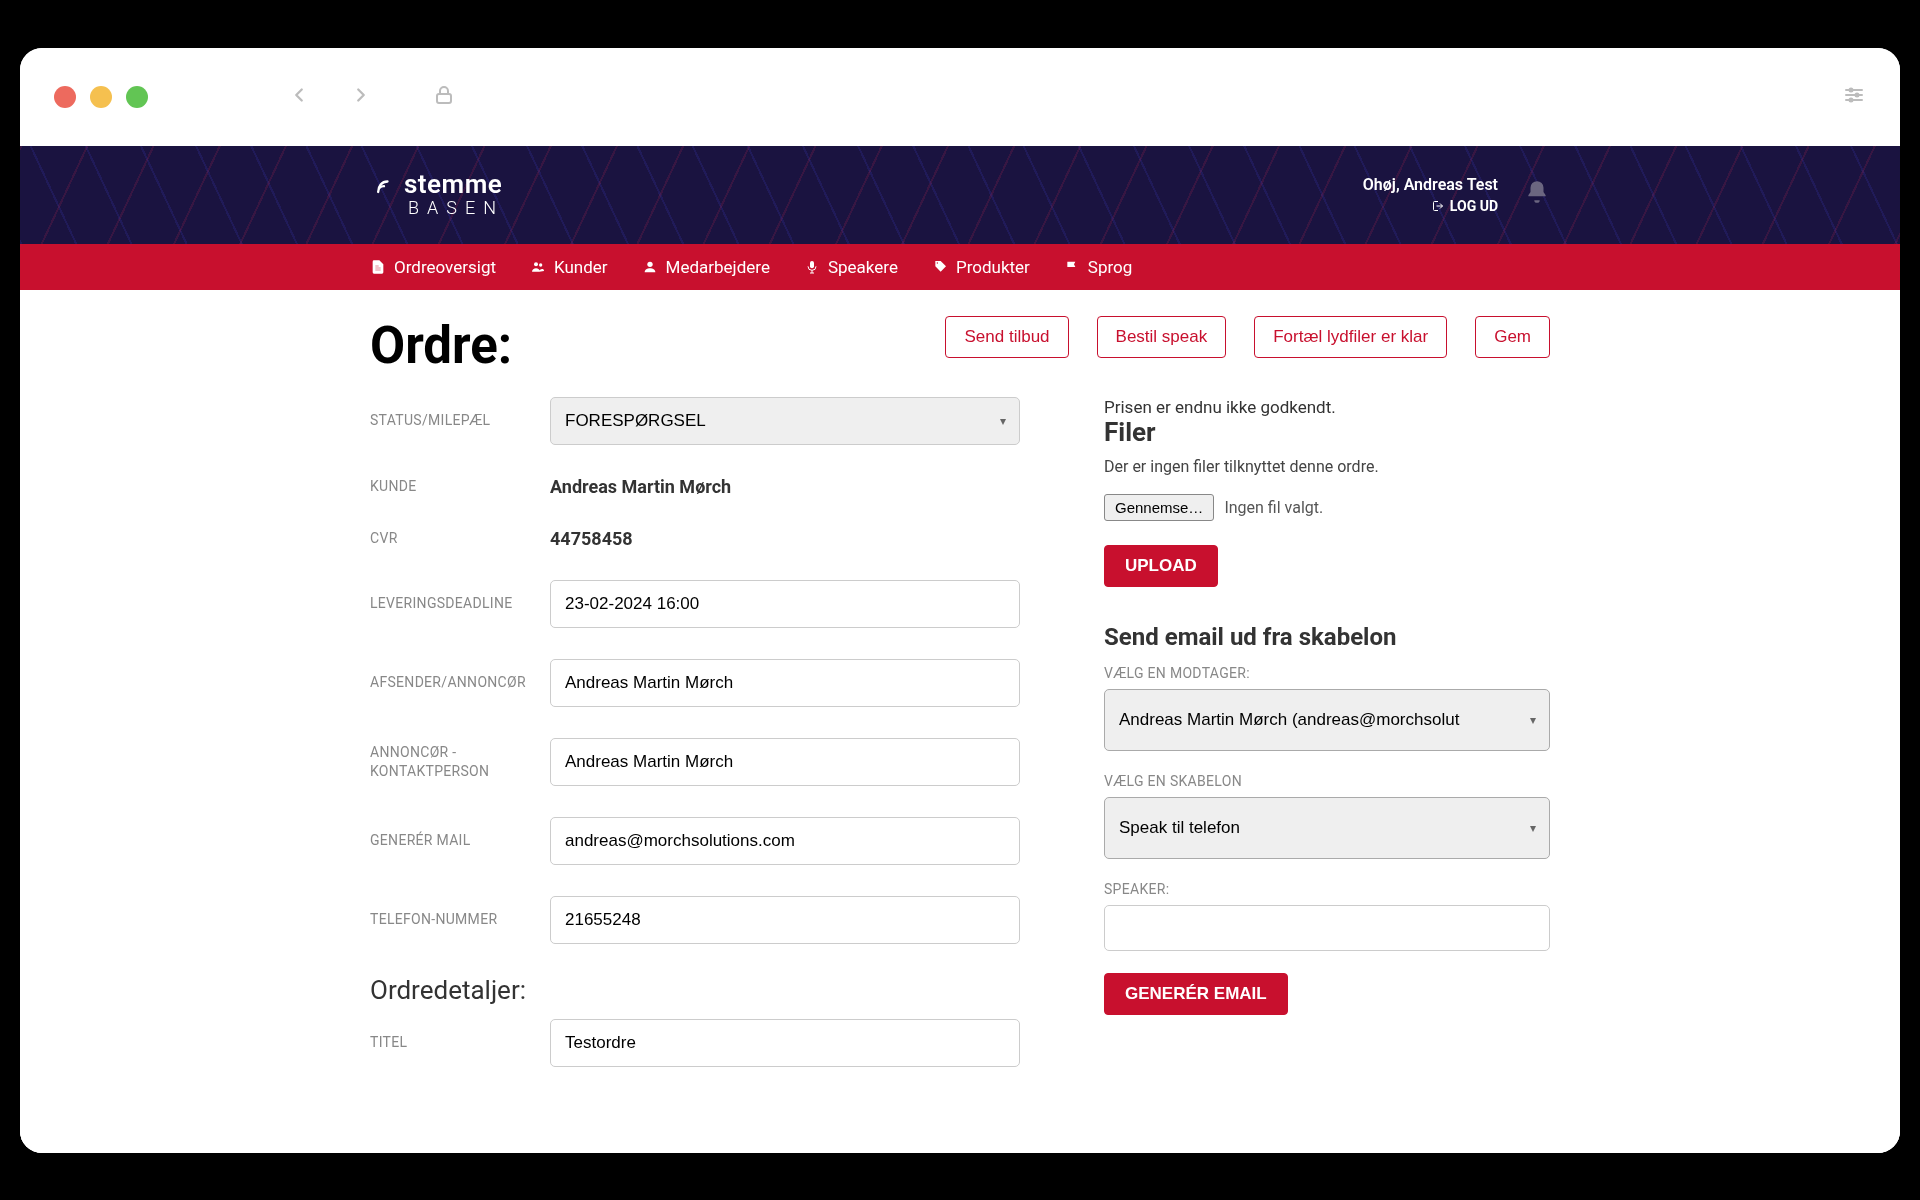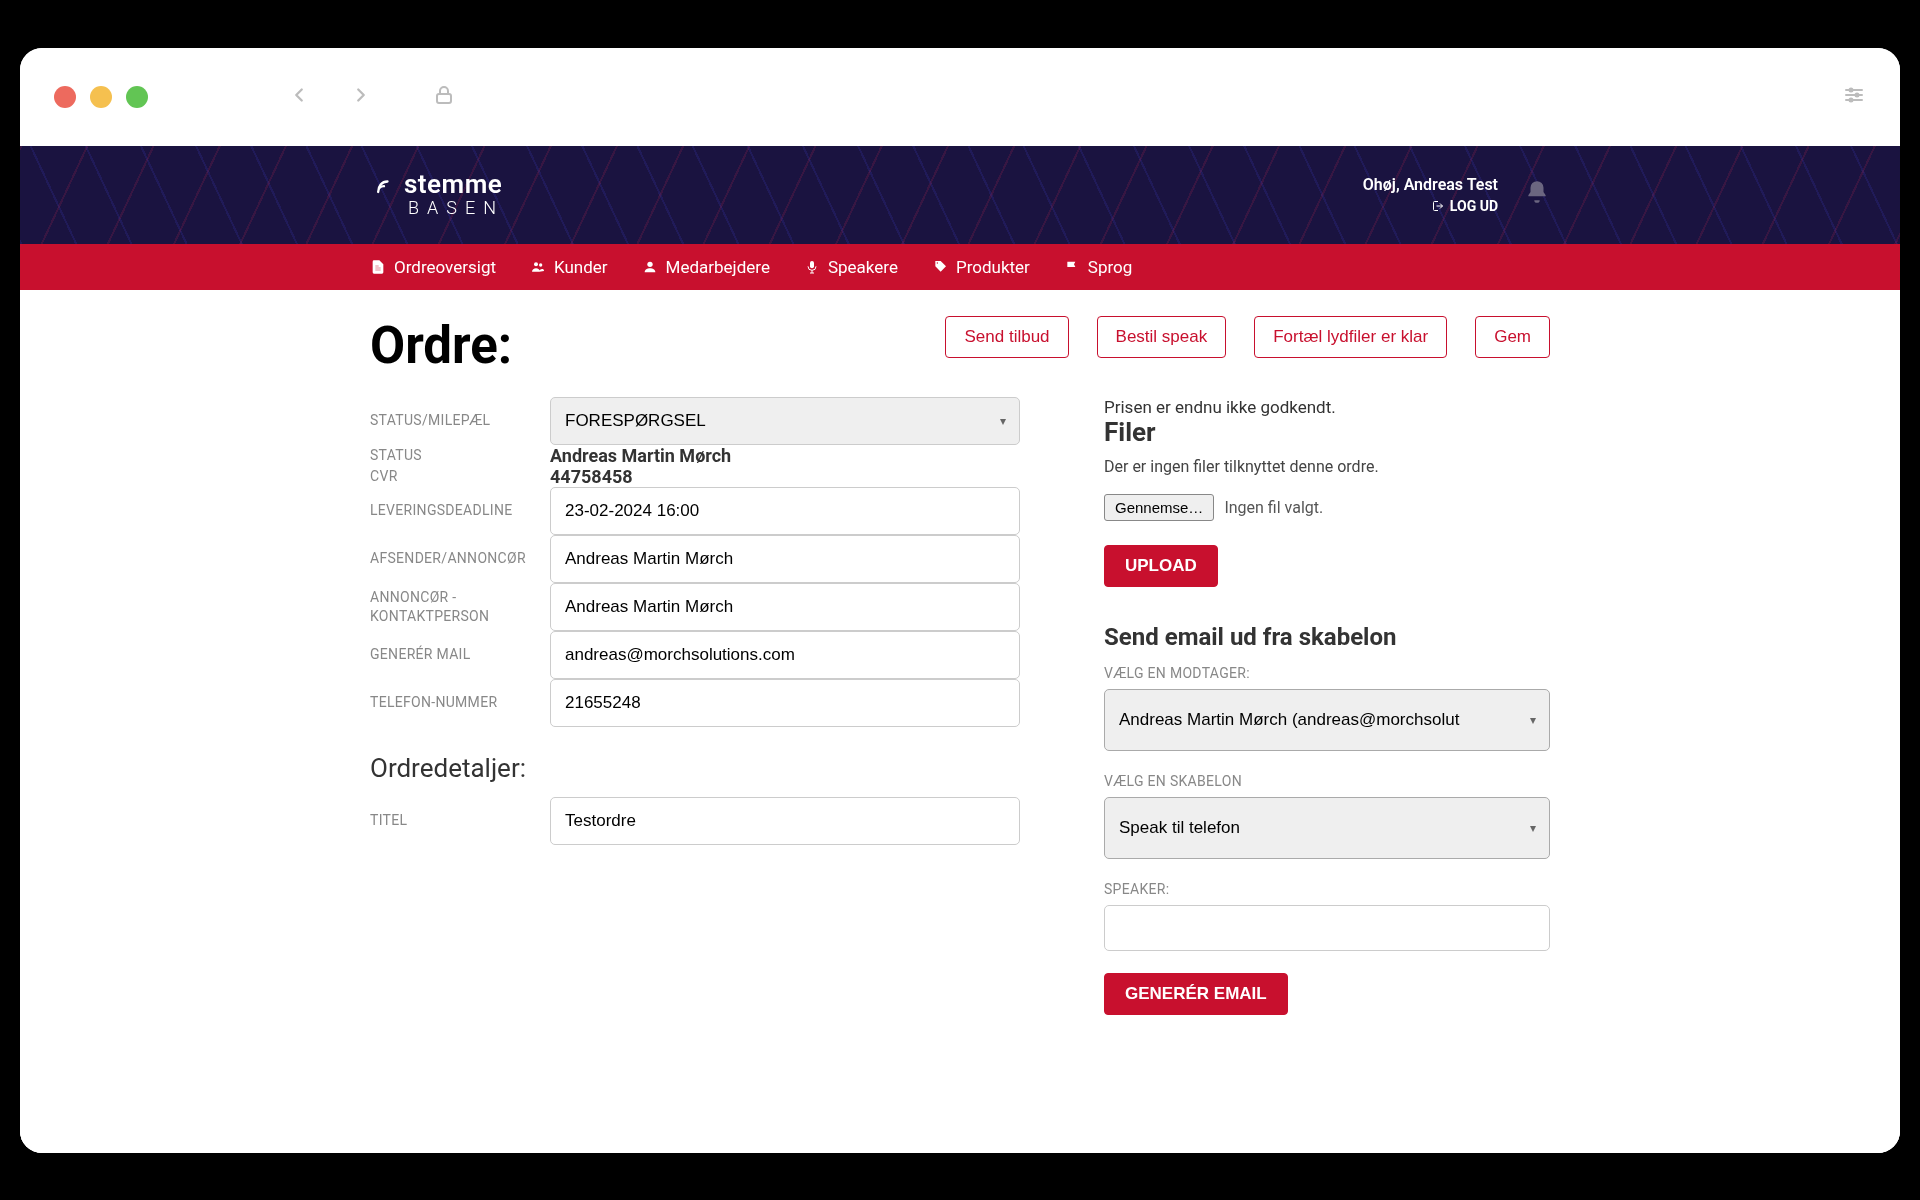--- a/index.html
+++ b/index.html
@@ -145,21 +145,21 @@
 
     .two-col {
       display: grid;
       grid-template-columns: 650px 1fr;
       gap: 84px;
     }
     .form-row {
       display: grid;
       grid-template-columns: 180px 1fr;
       align-items: center;
-      margin-bottom: 0;
+      margin-bottom: 31px;
     }
     .form-label {
       font-size: 14px;
       color: #888;
       letter-spacing: 0.3px;
       line-height: 1.3;
       padding-right: 10px;
     }
     .form-input, .form-select {
       height: 48px;
@@ -333,21 +333,21 @@
           <div class="left-col">
             <div class="form-row">
               <div class="form-label">STATUS/MILEPÆL</div>
               <div class="select-wrap">
                 <select class="form-select">
                   <option>FORESPØRGSEL</option>
                 </select>
               </div>
             </div>
             <div class="form-row">
-              <div class="form-label">STATUS</div>
+              <div class="form-label">KUNDE</div>
               <div class="form-static">Andreas Martin Mørch</div>
             </div>
             <div class="form-row">
               <div class="form-label">CVR</div>
               <div class="form-static">44758458</div>
             </div>
             <div class="form-row">
               <div class="form-label">LEVERINGSDEADLINE</div>
               <input class="form-input" value="23-02-2024 16:00" style="">
             </div>

